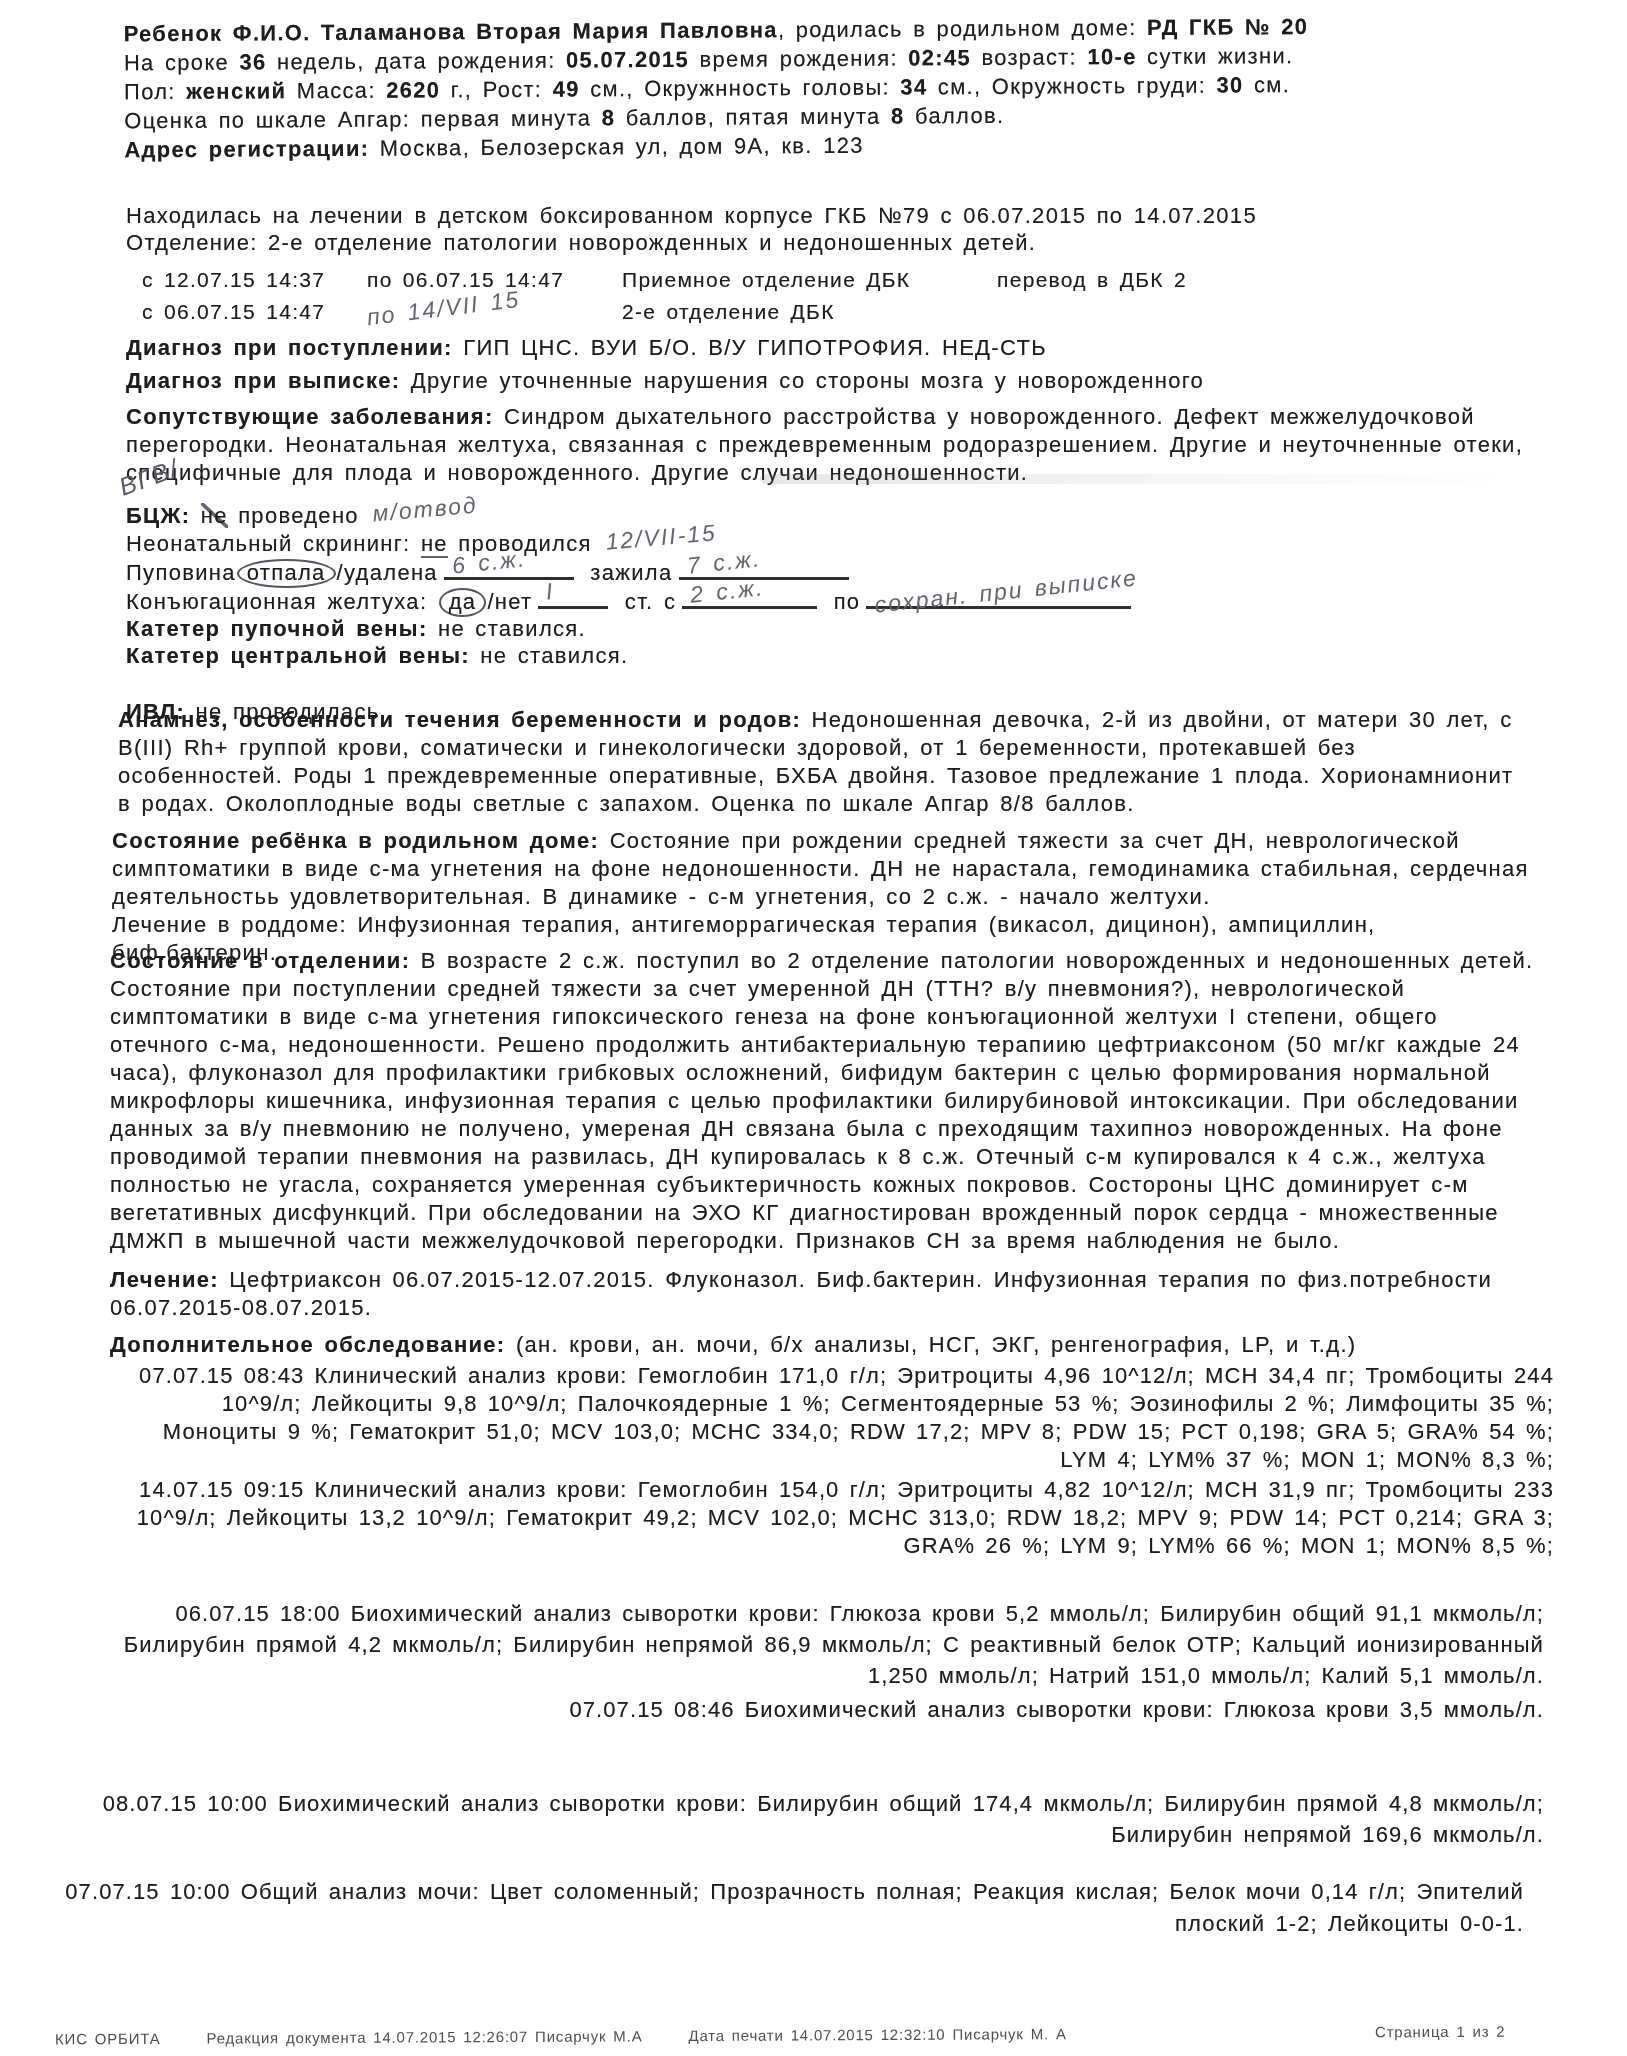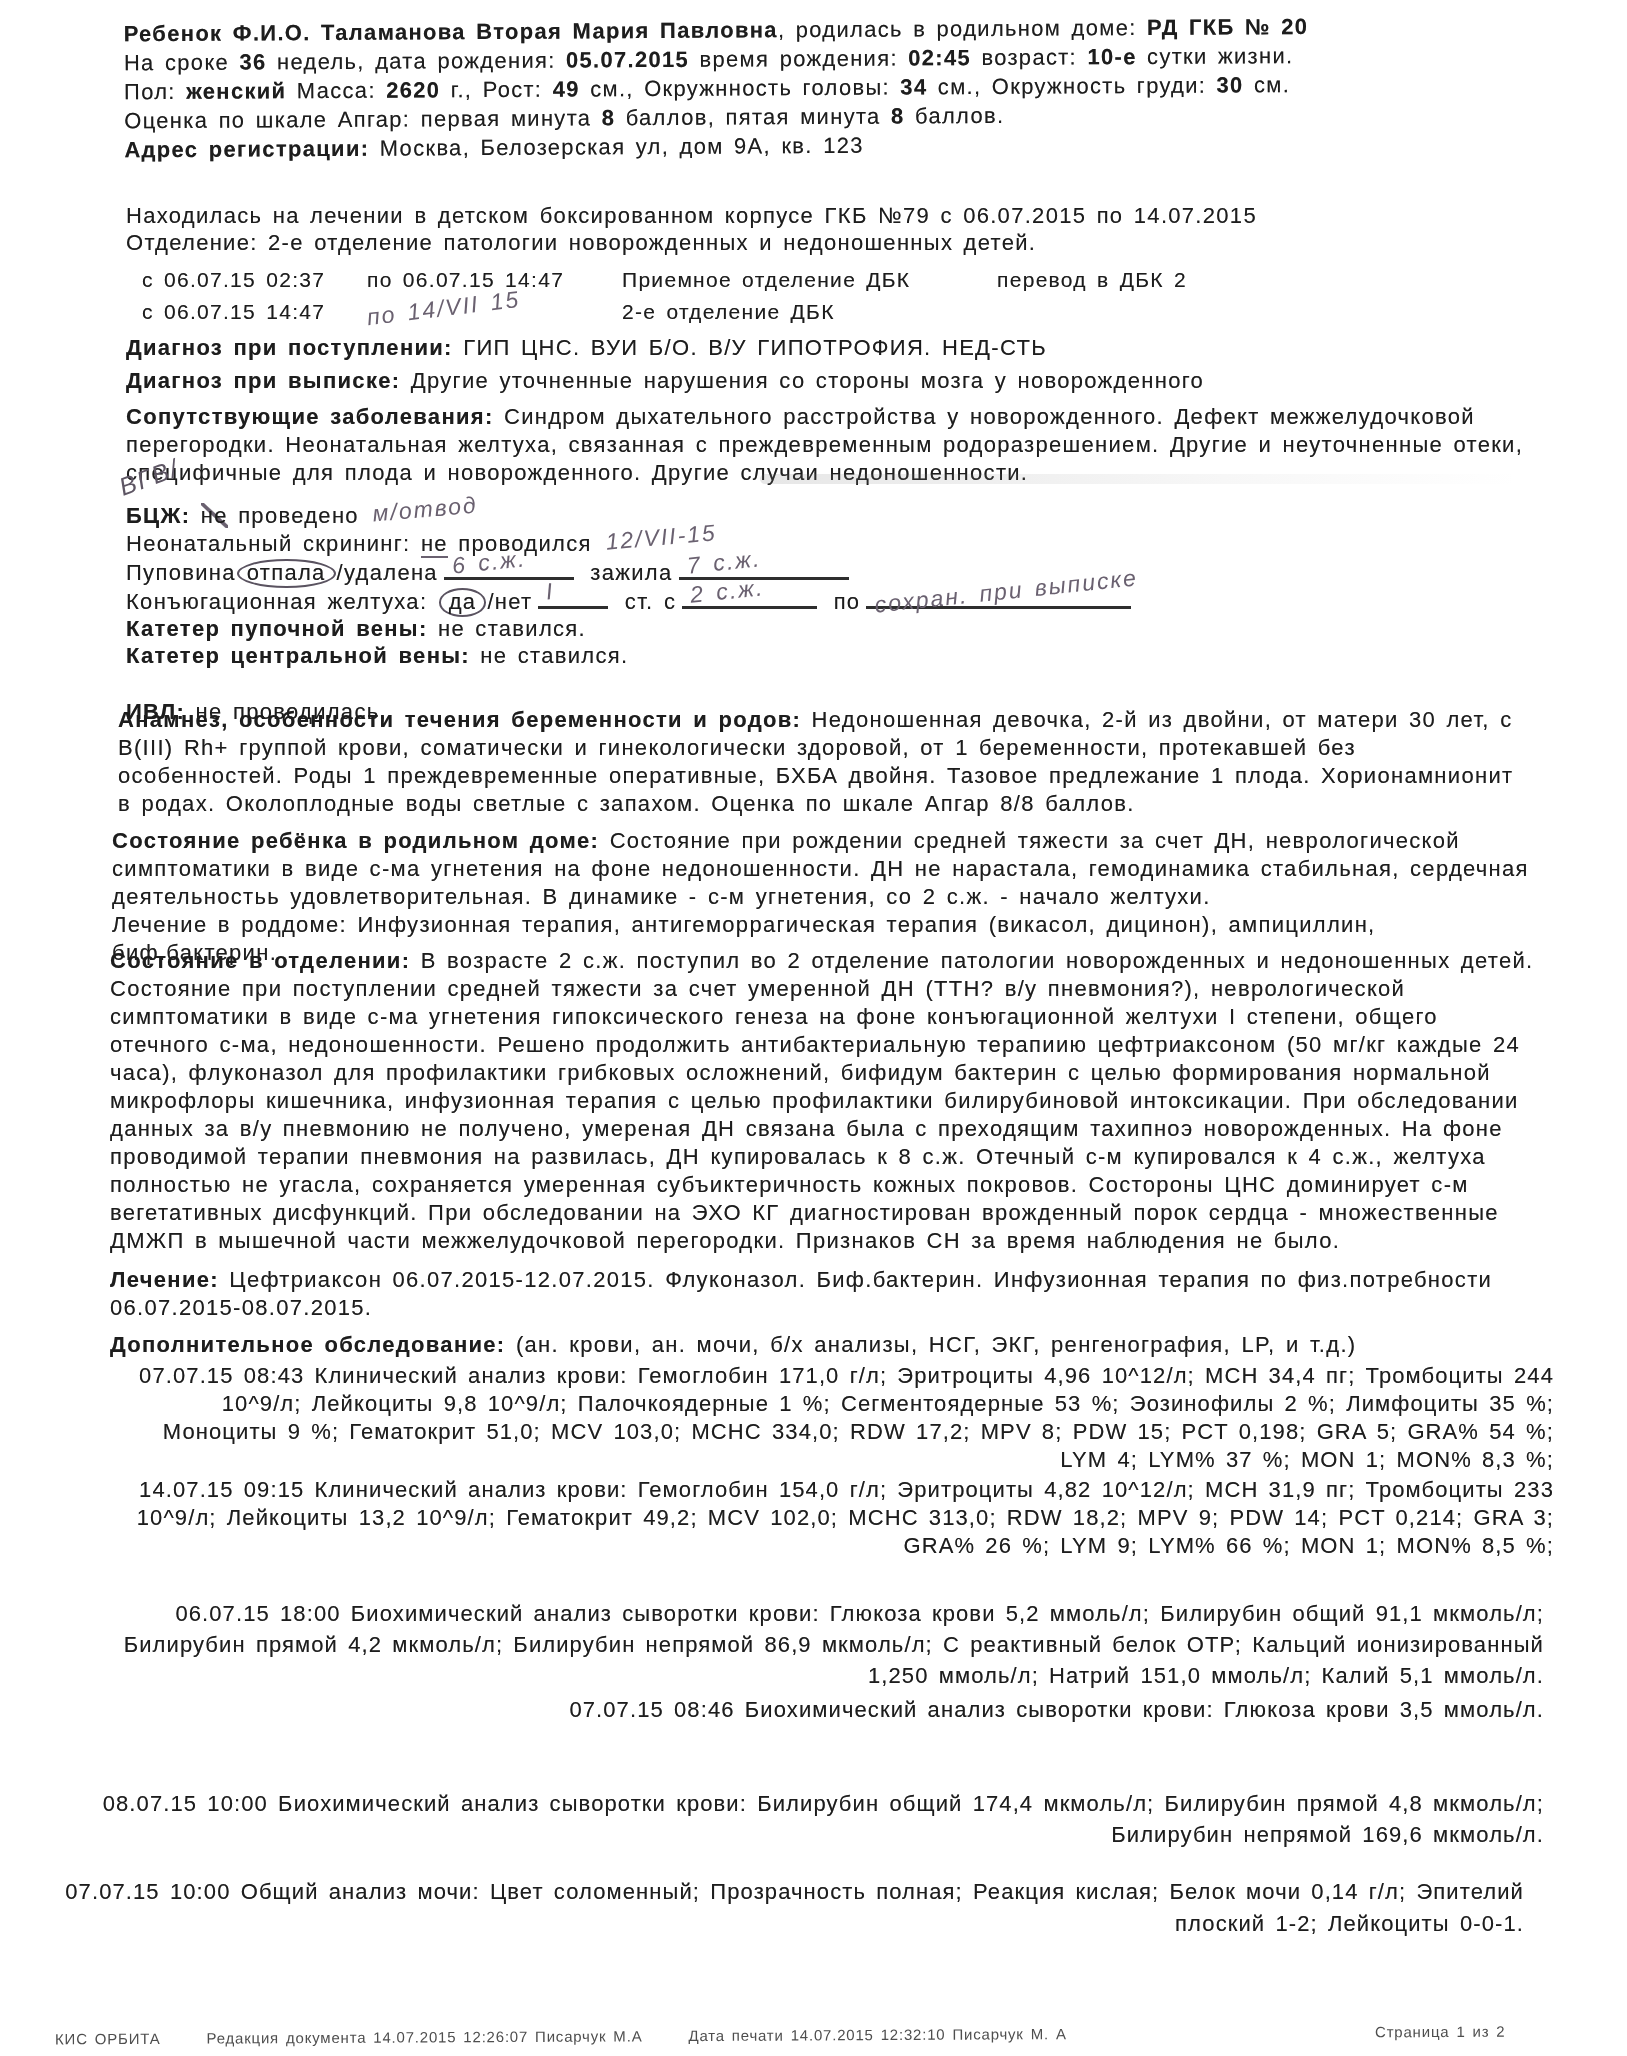--- a/index.html
+++ b/index.html
@@ -83,21 +83,21 @@
     <div style="height:29px"><span>Оценка по шкале Апгар: первая минута </span><span class="b">8</span><span> баллов, пятая минута </span><span class="b">8</span><span> баллов.</span></div>
     <div style="height:29px"><span class="b">Адрес регистрации:</span><span> Москва, Белозерская ул, дом 9А, кв. 123</span></div>
   </div>
 
   <div class="abs" style="left:126px;top:202px;width:1390px">
     <div style="height:27px">Находилась на лечении в детском боксированном корпусе ГКБ №79 с 06.07.2015 по 14.07.2015</div>
     <div style="height:27px">Отделение: 2-е отделение патологии новорожденных и недоношенных детей.</div>
   </div>
 
   <div class="abs trow" style="left:142px;top:266px;width:1300px">
-    <span class="tc1">с 06.07.15 02:37</span>
+    <span class="tc1">с 12.07.15 14:37</span>
     <span class="tc2">по  06.07.15 14:47</span>
     <span class="tc3">Приемное отделение ДБК</span>
     <span class="tc4">перевод в ДБК 2</span>
   </div>
   <div class="abs trow" style="left:142px;top:298px;width:1300px">
     <span class="tc1">с 06.07.15 14:47</span>
     <span class="tc2"><span class="hw" style="display:inline-block;transform:rotate(-7deg) translateY(-4px)">по 14/VII 15</span></span>
     <span class="tc3">2-е отделение ДБК</span>
   </div>
 

